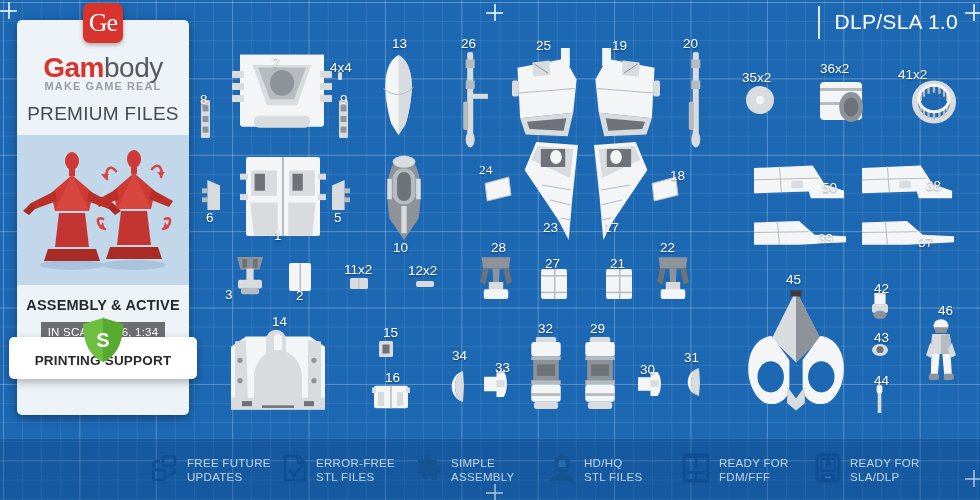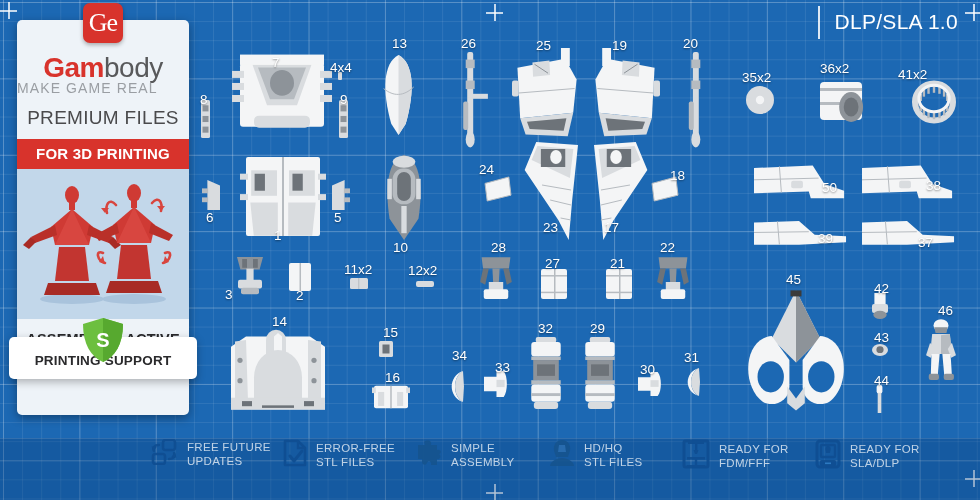--- a/index.html
+++ b/index.html
@@ -64,22 +64,22 @@
     color:#fff; font-size:26px; line-height:39px; text-align:center;
     font-family:"Liberation Serif", serif; letter-spacing:-1px;
   }
   #brand-row {
     margin-top:32px; text-align:center;
     font-size:28px; font-weight:bold; letter-spacing:-.5px;
   }
   #brand-gam { color:#d8332c; }
   #brand-body { color:#58595b; font-weight:normal; }
   #brand-tag {
-    text-align:left; color:#9a9ea3; font-size:14px;
-    letter-spacing:1.1px; margin-top:-4px;
+    text-align:center; color:#9a9ea3; font-size:11px;
+    letter-spacing:1.1px; margin-top:-4px;font-weight:bold;
   }
   #premium-files {
     text-align:center; color:#4a4a4c; font-size:19px;
     letter-spacing:.3px; margin-top:11px; margin-bottom:10px;
   }
   #print-band {
     background:#d8332c; color:#fff; text-align:center;
     font-size:15px; font-weight:bold; letter-spacing:.2px;
     padding:6px 0 7px;
   }
@@ -119,21 +119,21 @@
     position:absolute; color:#fff; font-size:13.5px;
     text-shadow:0 1px 2px rgba(0,0,0,.45);
     white-space:nowrap; font-family:"Liberation Sans", sans-serif;
   }
 
   
   #footer {
     position:absolute; left:0; bottom:0; width:980px; height:62px;
     background:rgba(8,60,120,.30);
     border-top:1px solid rgba(255,255,255,.13);
-    display:flex; align-items:flex-start; padding-left:150px; gap:0;
+    display:flex; align-items:center; padding-left:150px; gap:0;
   }
   .feature { display:flex; align-items:center; gap:9px; width:133px; }
   .feature .ficon { flex:0 0 auto; opacity:.92; }
   .feature .ftext {
     color:rgba(255,255,255,.72); font-size:11.5px; line-height:14px;
     letter-spacing:.3px; font-family:"Liberation Sans", sans-serif;
   }
 </style>
 </head>
 <body>
@@ -340,21 +340,21 @@
       <rect x="2.28" y="23.8" width="4.56" height="20.4" fill="#d9dcdf"></rect>
       <rect x="31.159999999999997" y="23.8" width="4.56" height="20.4" fill="#d9dcdf"></rect>
         </svg>
       </div>
       <div class="plabel" style="left: 393px; top: 240px;">10</div>
       <div class="part" style="left: 483px; top: 175px;">
         <svg width="30" height="28" viewBox="0 0 30 28">
           <path d="M2 8.4 L25.8 2 L28 20.16 L4.2 26 Z" fill="#f4f5f6" stroke="#b6bbc0" stroke-width="1"></path>
         </svg>
       </div>
-      <div class="plabel" style="left: 479px; top: 162px;">24</div>
+      <div class="plabel" style="left: 479px; top: 162px; font-family: Liberation Serif, serif;">24</div>
       <div class="part" style="left: 520px; top: 140px;">
         <svg width="58" height="100" viewBox="0 0 58 100">
           <g>
         <path d="M16.240000000000002 2 L58 5 L52.2 60 L48.72 100 L38.28 80 L4.64 30 Z" fill="#f4f5f6"></path>
         <path d="M17.4 6 L53.36 9 L49.88 38 L11.600000000000001 20 Z" fill="#d9dcdf"></path>
         <rect x="20.88" y="9" width="24.36" height="18" fill="#6d7379"></rect>
         <ellipse cx="35.96" cy="17" rx="5.800000000000001" ry="7.000000000000001" fill="#f4f5f6"></ellipse>
         <path d="M22.04 45 L51.04 50" stroke="#b6bbc0" stroke-width="1" fill="none"></path>
         <path d="M30.16 60 L51.04 65" stroke="#b6bbc0" stroke-width="1" fill="none"></path>
         <path d="M40.599999999999994 78 L51.04 80" stroke="#b6bbc0" stroke-width="1" fill="none"></path>
@@ -639,21 +639,20 @@
 
   <div id="promo-card">
     <div id="logo-badge">
       <span>Ge</span>
     </div>
     <div id="brand-row">
       <span id="brand-gam">Gam</span><span id="brand-body">body</span>
     </div>
     <div id="brand-tag">MAKE GAME REAL</div>
     <div id="premium-files">PREMIUM FILES</div>
-    <div id="print-band">FOR 3D PRINTING</div>
 
     <div id="figure-panel">
       <svg width="172" height="150" viewBox="0 0 172 150">
         <ellipse cx="55" cy="130" rx="32" ry="5" fill="#a9c3dc"></ellipse>
         <ellipse cx="117" cy="130" rx="32" ry="5" fill="#a9c3dc"></ellipse>
 
         <g fill="#cf3a34">
           <ellipse cx="55" cy="26" rx="7" ry="9"></ellipse>
           <rect x="52" y="34" width="6" height="7"></rect>
           <path d="M55 40 L76 58 L72 76 L38 76 L34 58 Z"></path>

